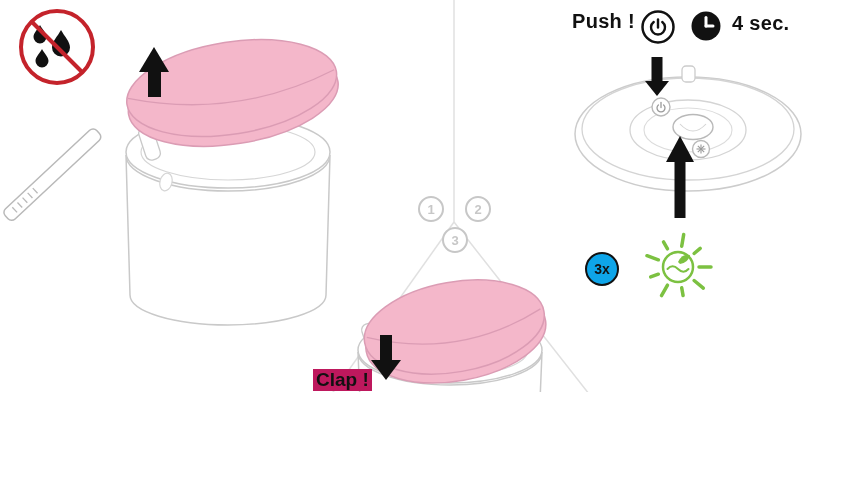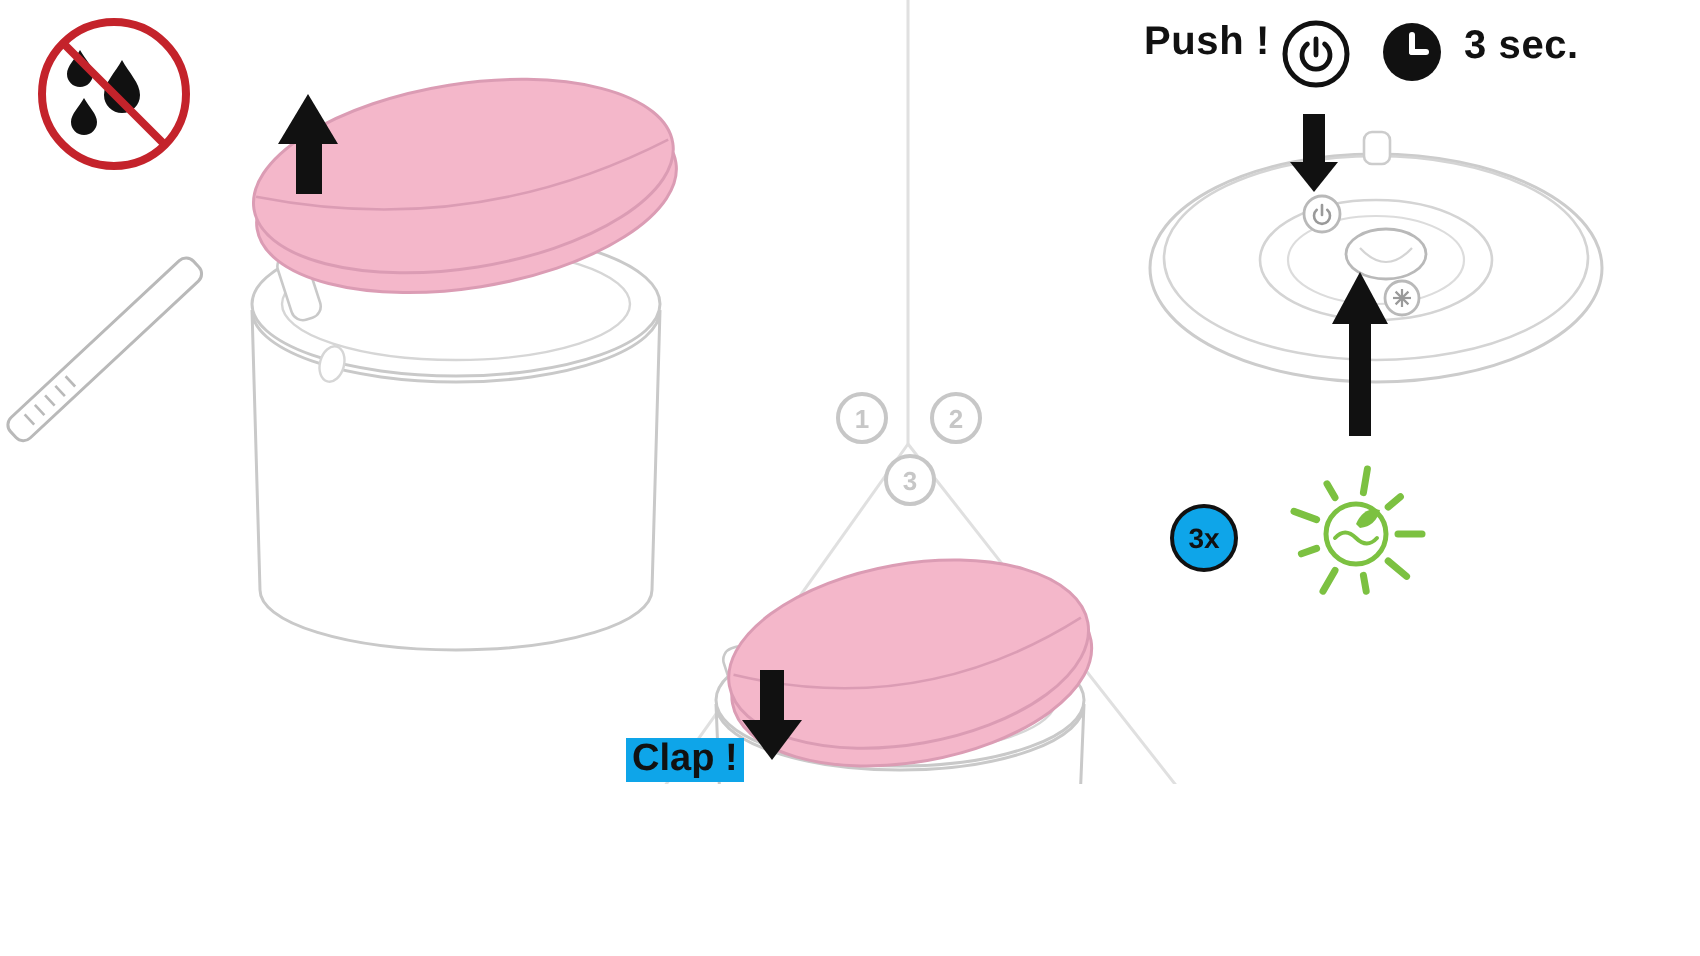--- a/index.html
+++ b/index.html
@@ -4,21 +4,21 @@
 <style>
   html,body{margin:0;padding:0;background:#fff;}
   .canvas{
     position:relative;width:850px;height:392px;background:#ffffff;
     font-family:"Liberation Sans",sans-serif;color:#111;overflow:hidden;
   }
   .abs{position:absolute;}
   .label{position:absolute;font-weight:700;color:#111;white-space:nowrap;}
   .label-push{left:572px;top:10px;font-size:20px;letter-spacing:.3px;}
   .label-5sec{left:732px;top:12px;font-size:20px;letter-spacing:.3px;}
-  .label-clap{left:313px;top:369px;font-size:19px;background:#0ea5e9;padding:0 3px;}
+  .label-clap{left:313px;top:369px;font-size:19px;background:#be185d;padding:0 3px;}
   .step-badge{
     position:absolute;width:22px;height:22px;border:2px solid #c7c7c7;border-radius:50%;
     background:#fff;color:#c7c7c7;font-size:13px;font-weight:700;
     display:flex;align-items:center;justify-content:center;line-height:1;
   }
   .count-badge{
     position:absolute;left:585px;top:252px;width:30px;height:30px;border:2px solid #111;
     border-radius:50%;background:#0ea5e9;color:#111;font-size:14px;font-weight:700;
     display:flex;align-items:center;justify-content:center;line-height:1;
   }
@@ -80,21 +80,21 @@
     <path d="M22.3 13 A7 7 0 1 1 13.7 13" fill="none" stroke="#111" stroke-width="2.4" stroke-linecap="round"></path>
     <line x1="18" y1="10.5" x2="18" y2="18.5" stroke="#111" stroke-width="2.4" stroke-linecap="round"></line>
   </svg>
 
   <svg class="abs" style="left:689px;top:9px" width="34" height="34" viewBox="0 0 34 34">
     <circle cx="17" cy="17" r="14.5" fill="#111"></circle>
     <line x1="17" y1="17" x2="17" y2="8.5" stroke="#fff" stroke-width="3" stroke-linecap="round"></line>
     <line x1="17" y1="17" x2="24" y2="17" stroke="#fff" stroke-width="3" stroke-linecap="round"></line>
   </svg>
 
-  <span class="label label-5sec">3 sec.</span>
+  <span class="label label-5sec">4 sec.</span>
 
   <svg class="abs" style="left:560px;top:50px" width="290" height="180" viewBox="0 0 290 180">
     <ellipse cx="128" cy="84" rx="113" ry="57" fill="#fff" stroke="#cccccc" stroke-width="1.5"></ellipse>
     <ellipse cx="128" cy="79" rx="106" ry="51" fill="#fff" stroke="#d4d4d4" stroke-width="1.3"></ellipse>
     <ellipse cx="128" cy="80" rx="58" ry="30" fill="#fff" stroke="#d4d4d4" stroke-width="1.3"></ellipse>
     <ellipse cx="128" cy="80" rx="44" ry="22" fill="#fff" stroke="#dcdcdc" stroke-width="1.1"></ellipse>
     <rect x="122" y="16" width="13" height="16" rx="4" fill="#fff" stroke="#cccccc" stroke-width="1.3"></rect>
 
     <g>
       <circle cx="101" cy="57" r="9" fill="#fff" stroke="#b9b9b9" stroke-width="1.4"></circle>

